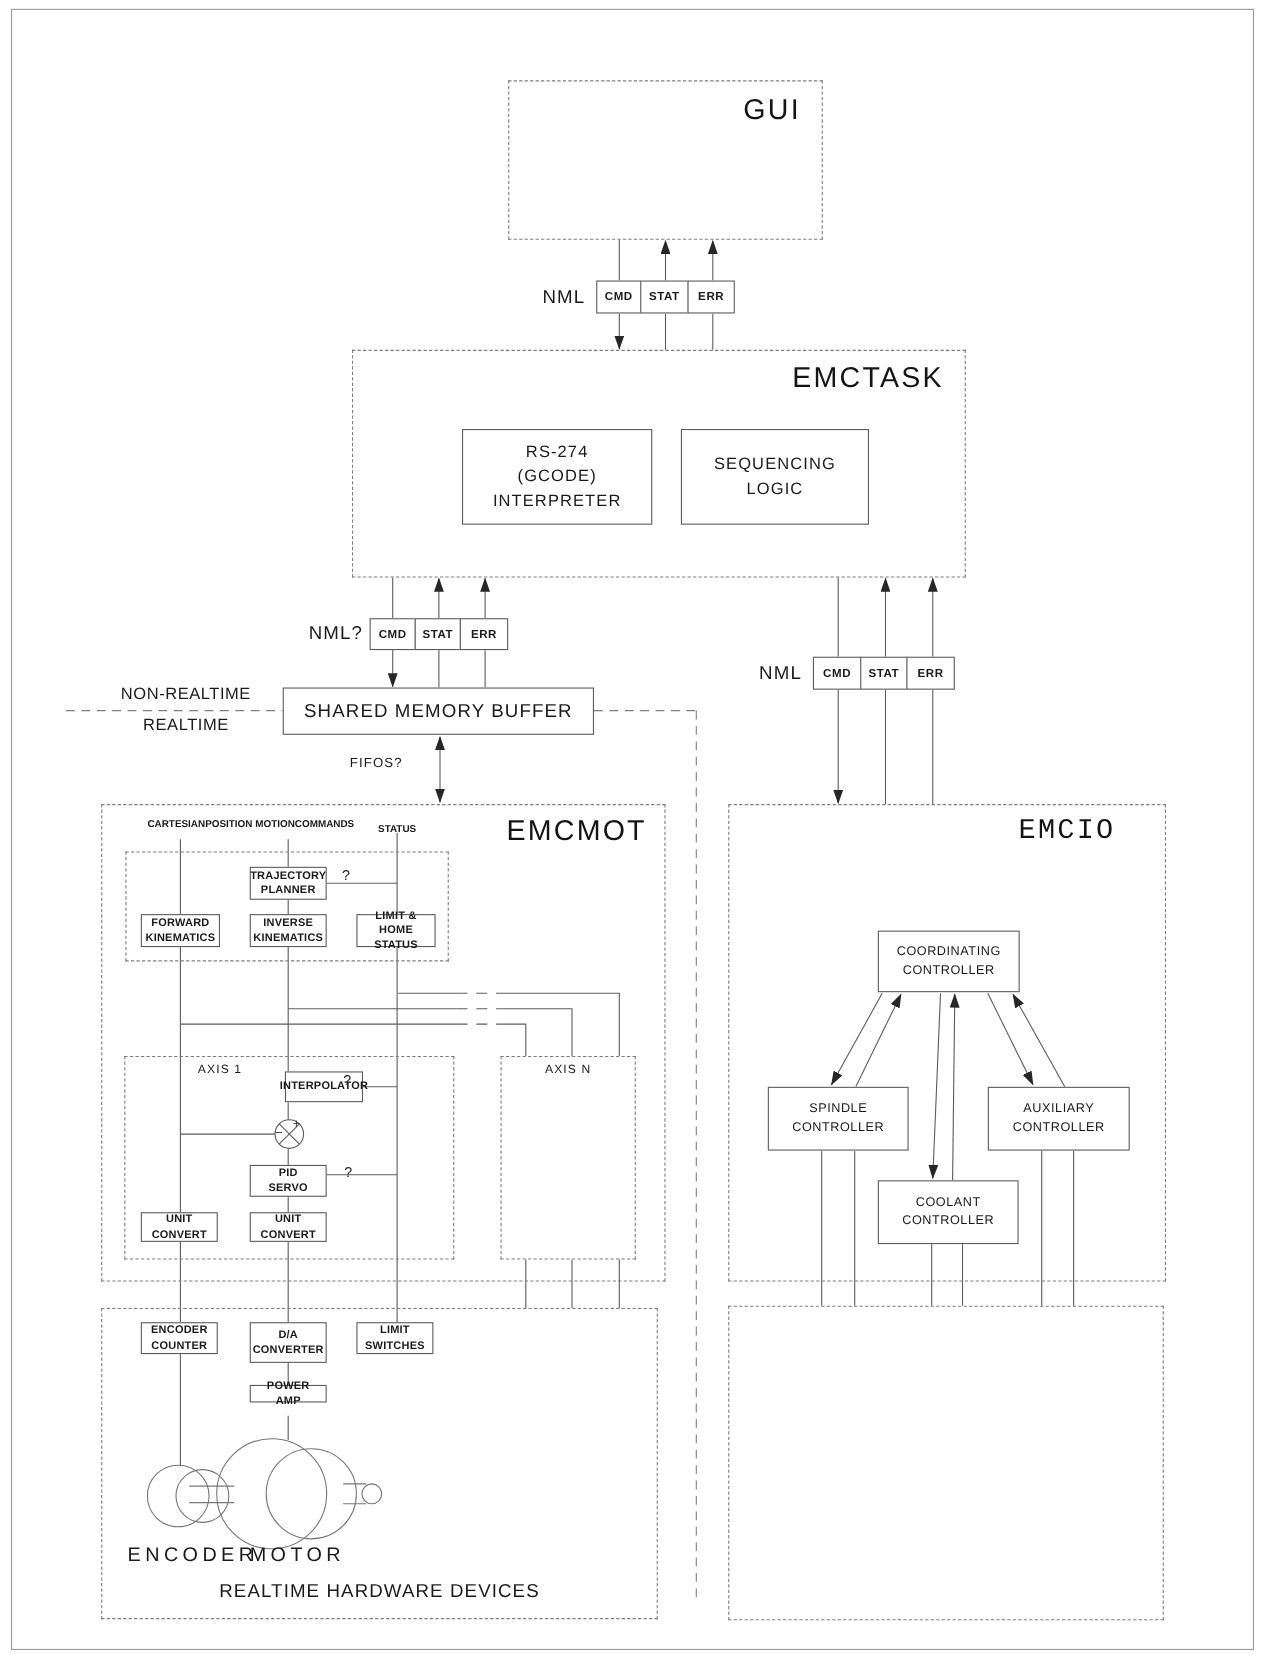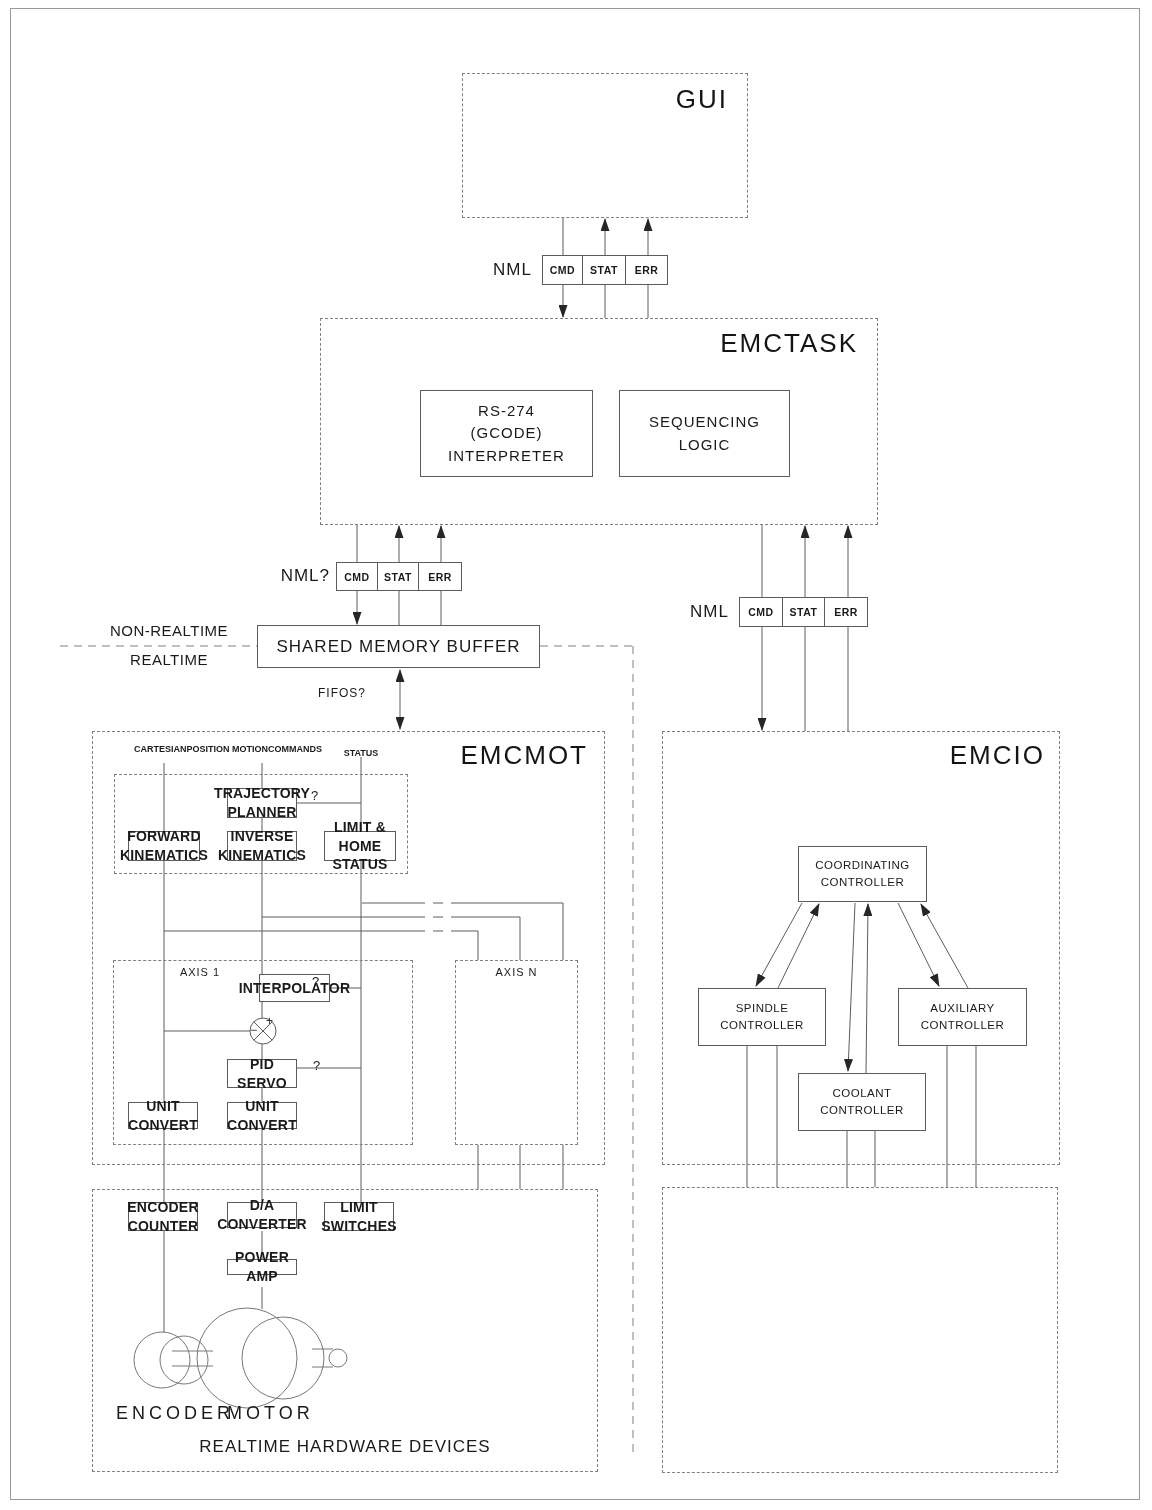--- a/index.html
+++ b/index.html
@@ -13,21 +13,21 @@
   .dashed { position:absolute; border:1px dashed #7f7f7f; background:transparent; }
   .sbox {
     position:absolute; border:1px solid #5c5c5c; background:#ffffff;
     display:flex; flex-direction:column; align-items:center; justify-content:center;
     text-align:center;
   }
   .title { position:absolute; font-size:26px; letter-spacing:2px; color:#141414; text-align:right; }
   .big   { font-size:15px; letter-spacing:1px; line-height:1.5; }
   .smbtxt{ font-size:17px; letter-spacing:1px; }
   .mid   { font-size:11.5px; letter-spacing:.5px; line-height:1.5; }
-  .small { font-size:14px; font-weight:bold; letter-spacing:.2px; line-height:1.35; }
+  .small { font-size:10px; font-weight:bold; letter-spacing:.2px; line-height:1.35; }
   .lab   { position:absolute; }
   .nml-label { font-size:17px; letter-spacing:1px; text-align:right; }
   .nmlrow { position:absolute; display:flex; }
   .nmlcell {
     border:1px solid #5c5c5c; background:#fff; margin-left:-1px;
     display:flex; align-items:center; justify-content:center;
     font-size:10.5px; font-weight:bold; letter-spacing:.5px;
   }
   .nmlcell:first-child { margin-left:0; }
   .collab { font-size:9px; font-weight:bold; text-align:center; line-height:1.25; }
@@ -242,21 +242,21 @@
   <div class="sbox small" style="left:128px; top:1102px; width:70px; height:27px;">
       <span>UNIT</span>
       <span>CONVERT</span>
     </div>
   <div class="sbox small" style="left:227px; top:1102px; width:70px; height:27px;">
       <span>UNIT</span>
       <span>CONVERT</span>
     </div>
 
   <div class="dashed" style="left:662px; top:731px; width:398px; height:434px;"></div>
-  <div class="title" style="left:905px; top:740px; width:140px;">EMCIO</div>
+  <div class="title" style="left:874px; top:740px; width:140px;font-family:Liberation Mono, monospace;">EMCIO</div>
 
   <div class="sbox mid" style="left:798px; top:846px; width:129px; height:56px;">
       <span>COORDINATING</span>
       <span>CONTROLLER</span>
     </div>
   <div class="sbox mid" style="left:698px; top:988px; width:128px; height:58px;">
       <span>SPINDLE</span>
       <span>CONTROLLER</span>
     </div>
   <div class="sbox mid" style="left:898px; top:988px; width:129px; height:58px;">
@@ -268,21 +268,21 @@
       <span>CONTROLLER</span>
     </div>
 
   <div class="dashed" style="left:92px; top:1189px; width:506px; height:283px;"></div>
   <div class="hwtitle" style="left:92px; top:1437px; width:506px;">REALTIME HARDWARE DEVICES</div>
 
   <div class="sbox small" style="left:128px; top:1202px; width:70px; height:29px;">
       <span>ENCODER</span>
       <span>COUNTER</span>
     </div>
-  <div class="sbox small" style="left:227px; top:1202px; width:70px; height:26px;">
+  <div class="sbox small" style="left:227px; top:1202px; width:70px; height:37px;">
       <span>D/A</span>
       <span>CONVERTER</span>
     </div>
   <div class="sbox small" style="left:324px; top:1202px; width:70px; height:29px;">
       <span>LIMIT</span>
       <span>SWITCHES</span>
     </div>
   <div class="sbox small" style="left:227px; top:1259px; width:70px; height:16px;">
       <span>POWER</span>
       <span>AMP</span>

